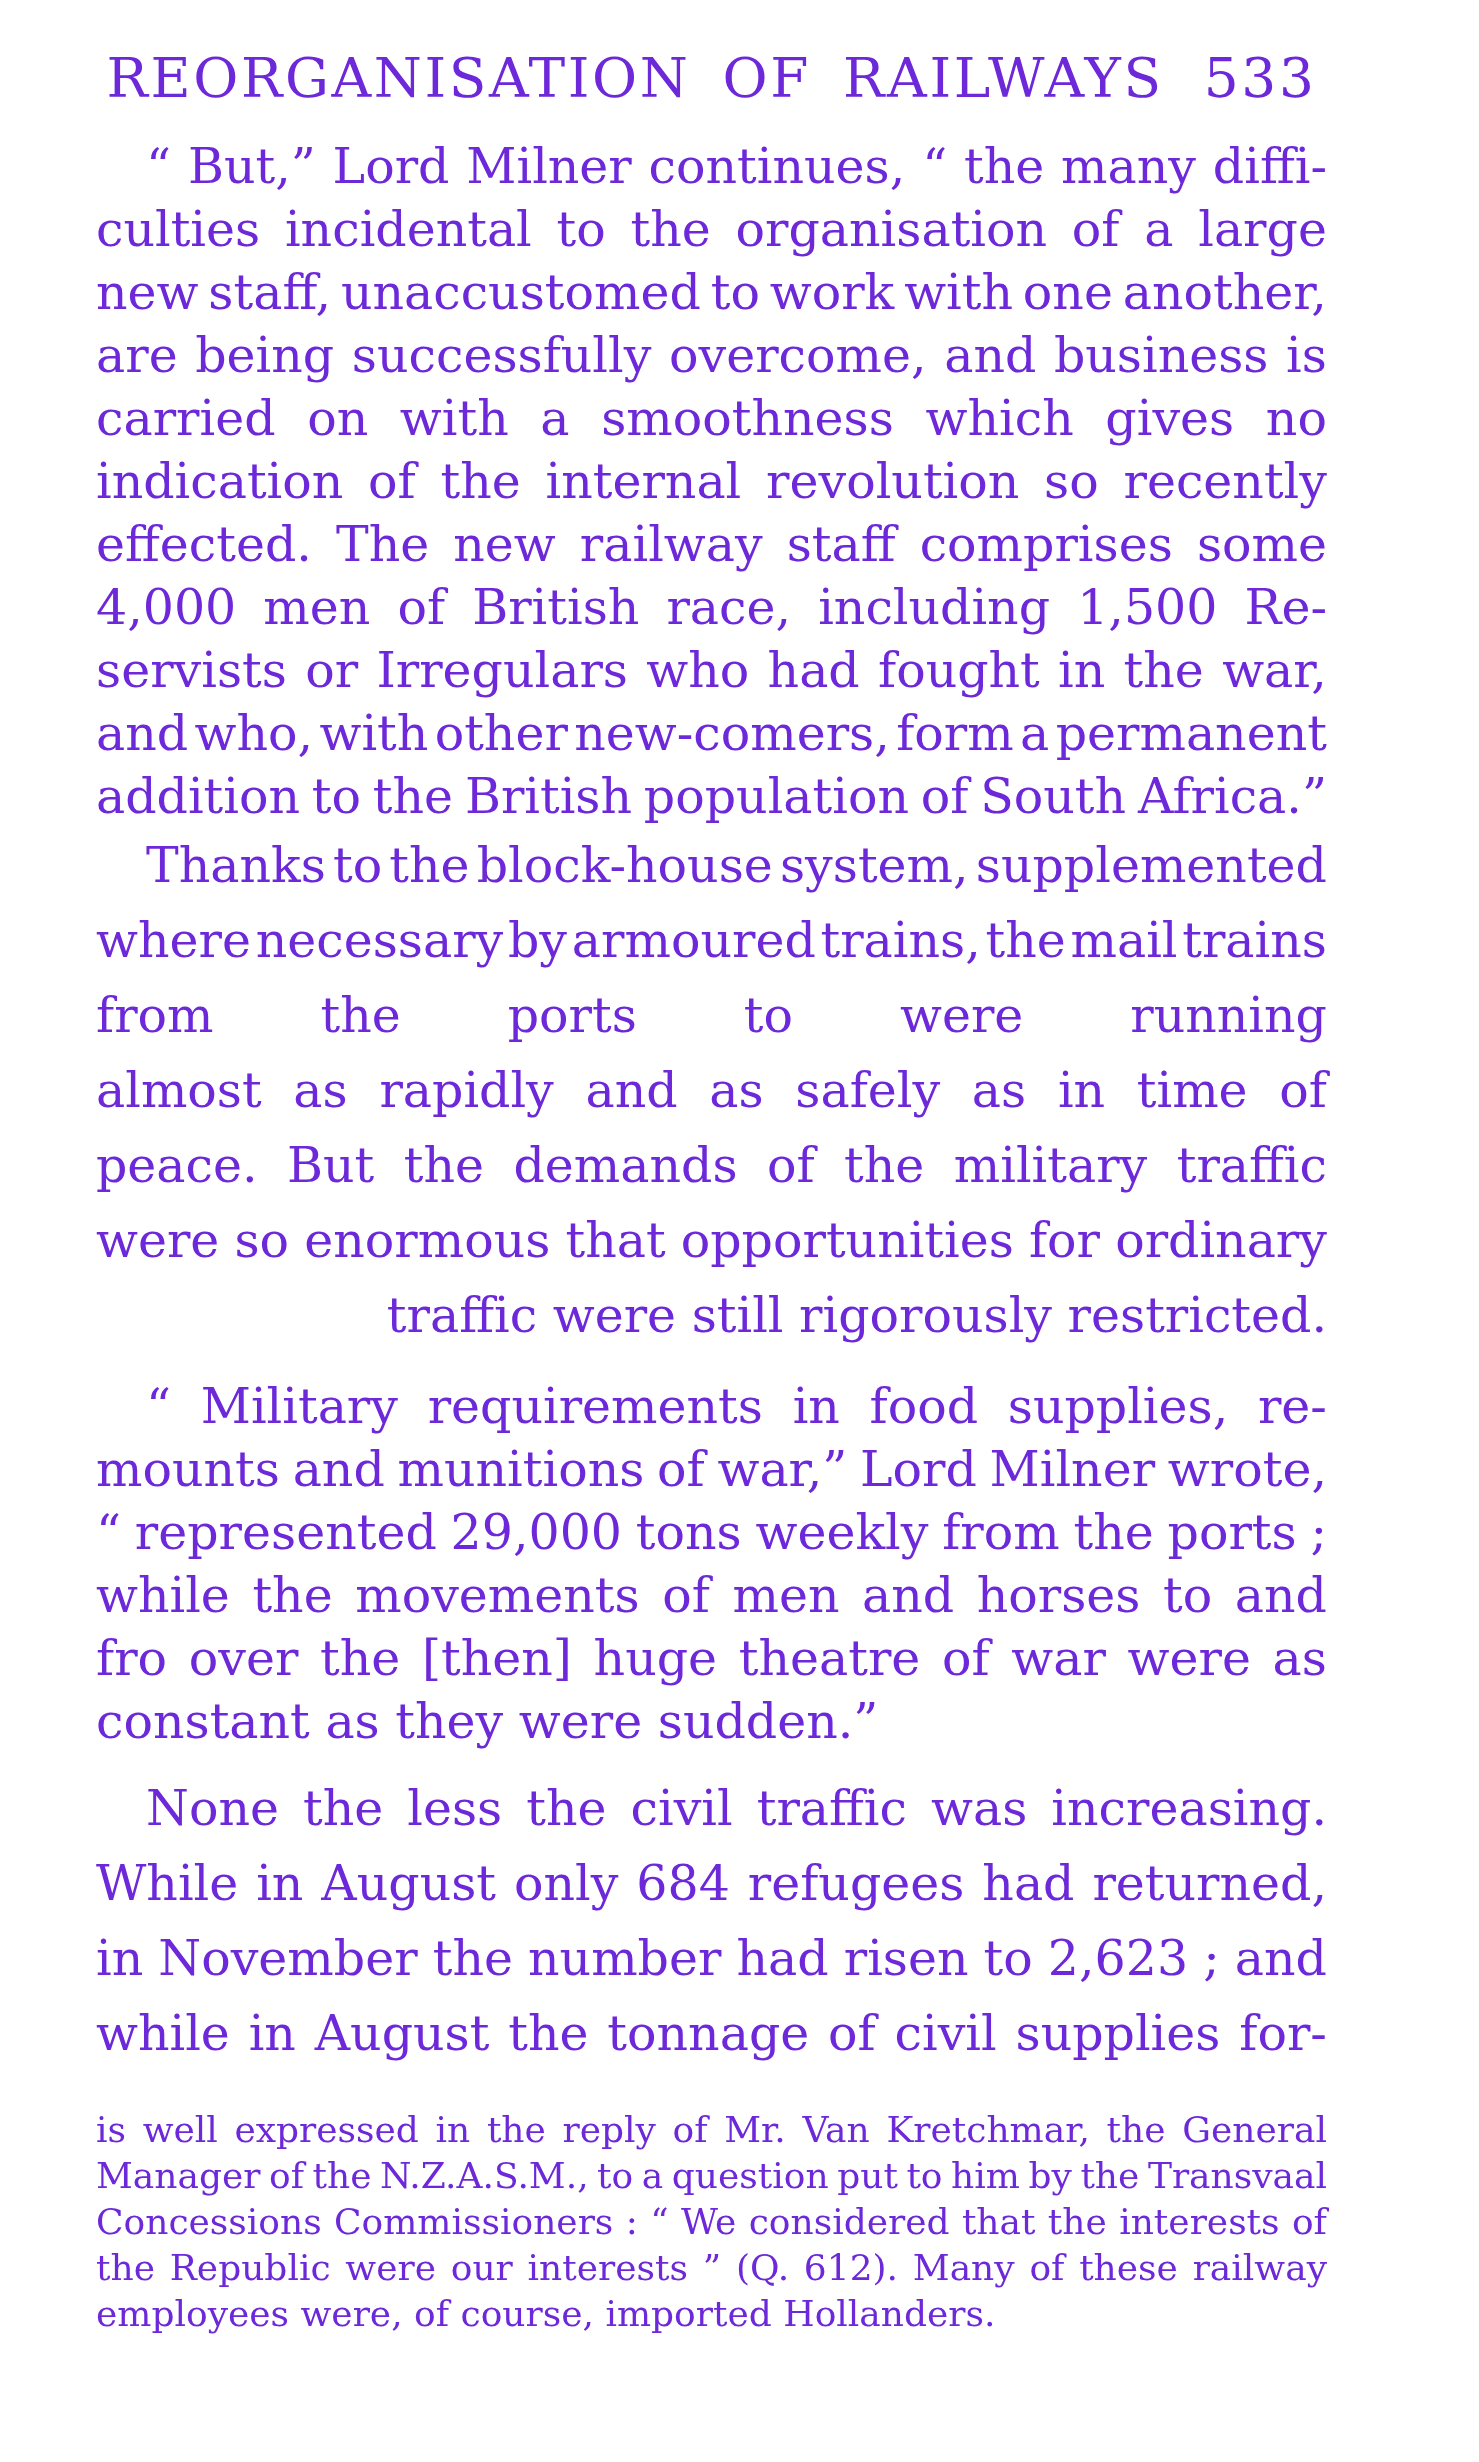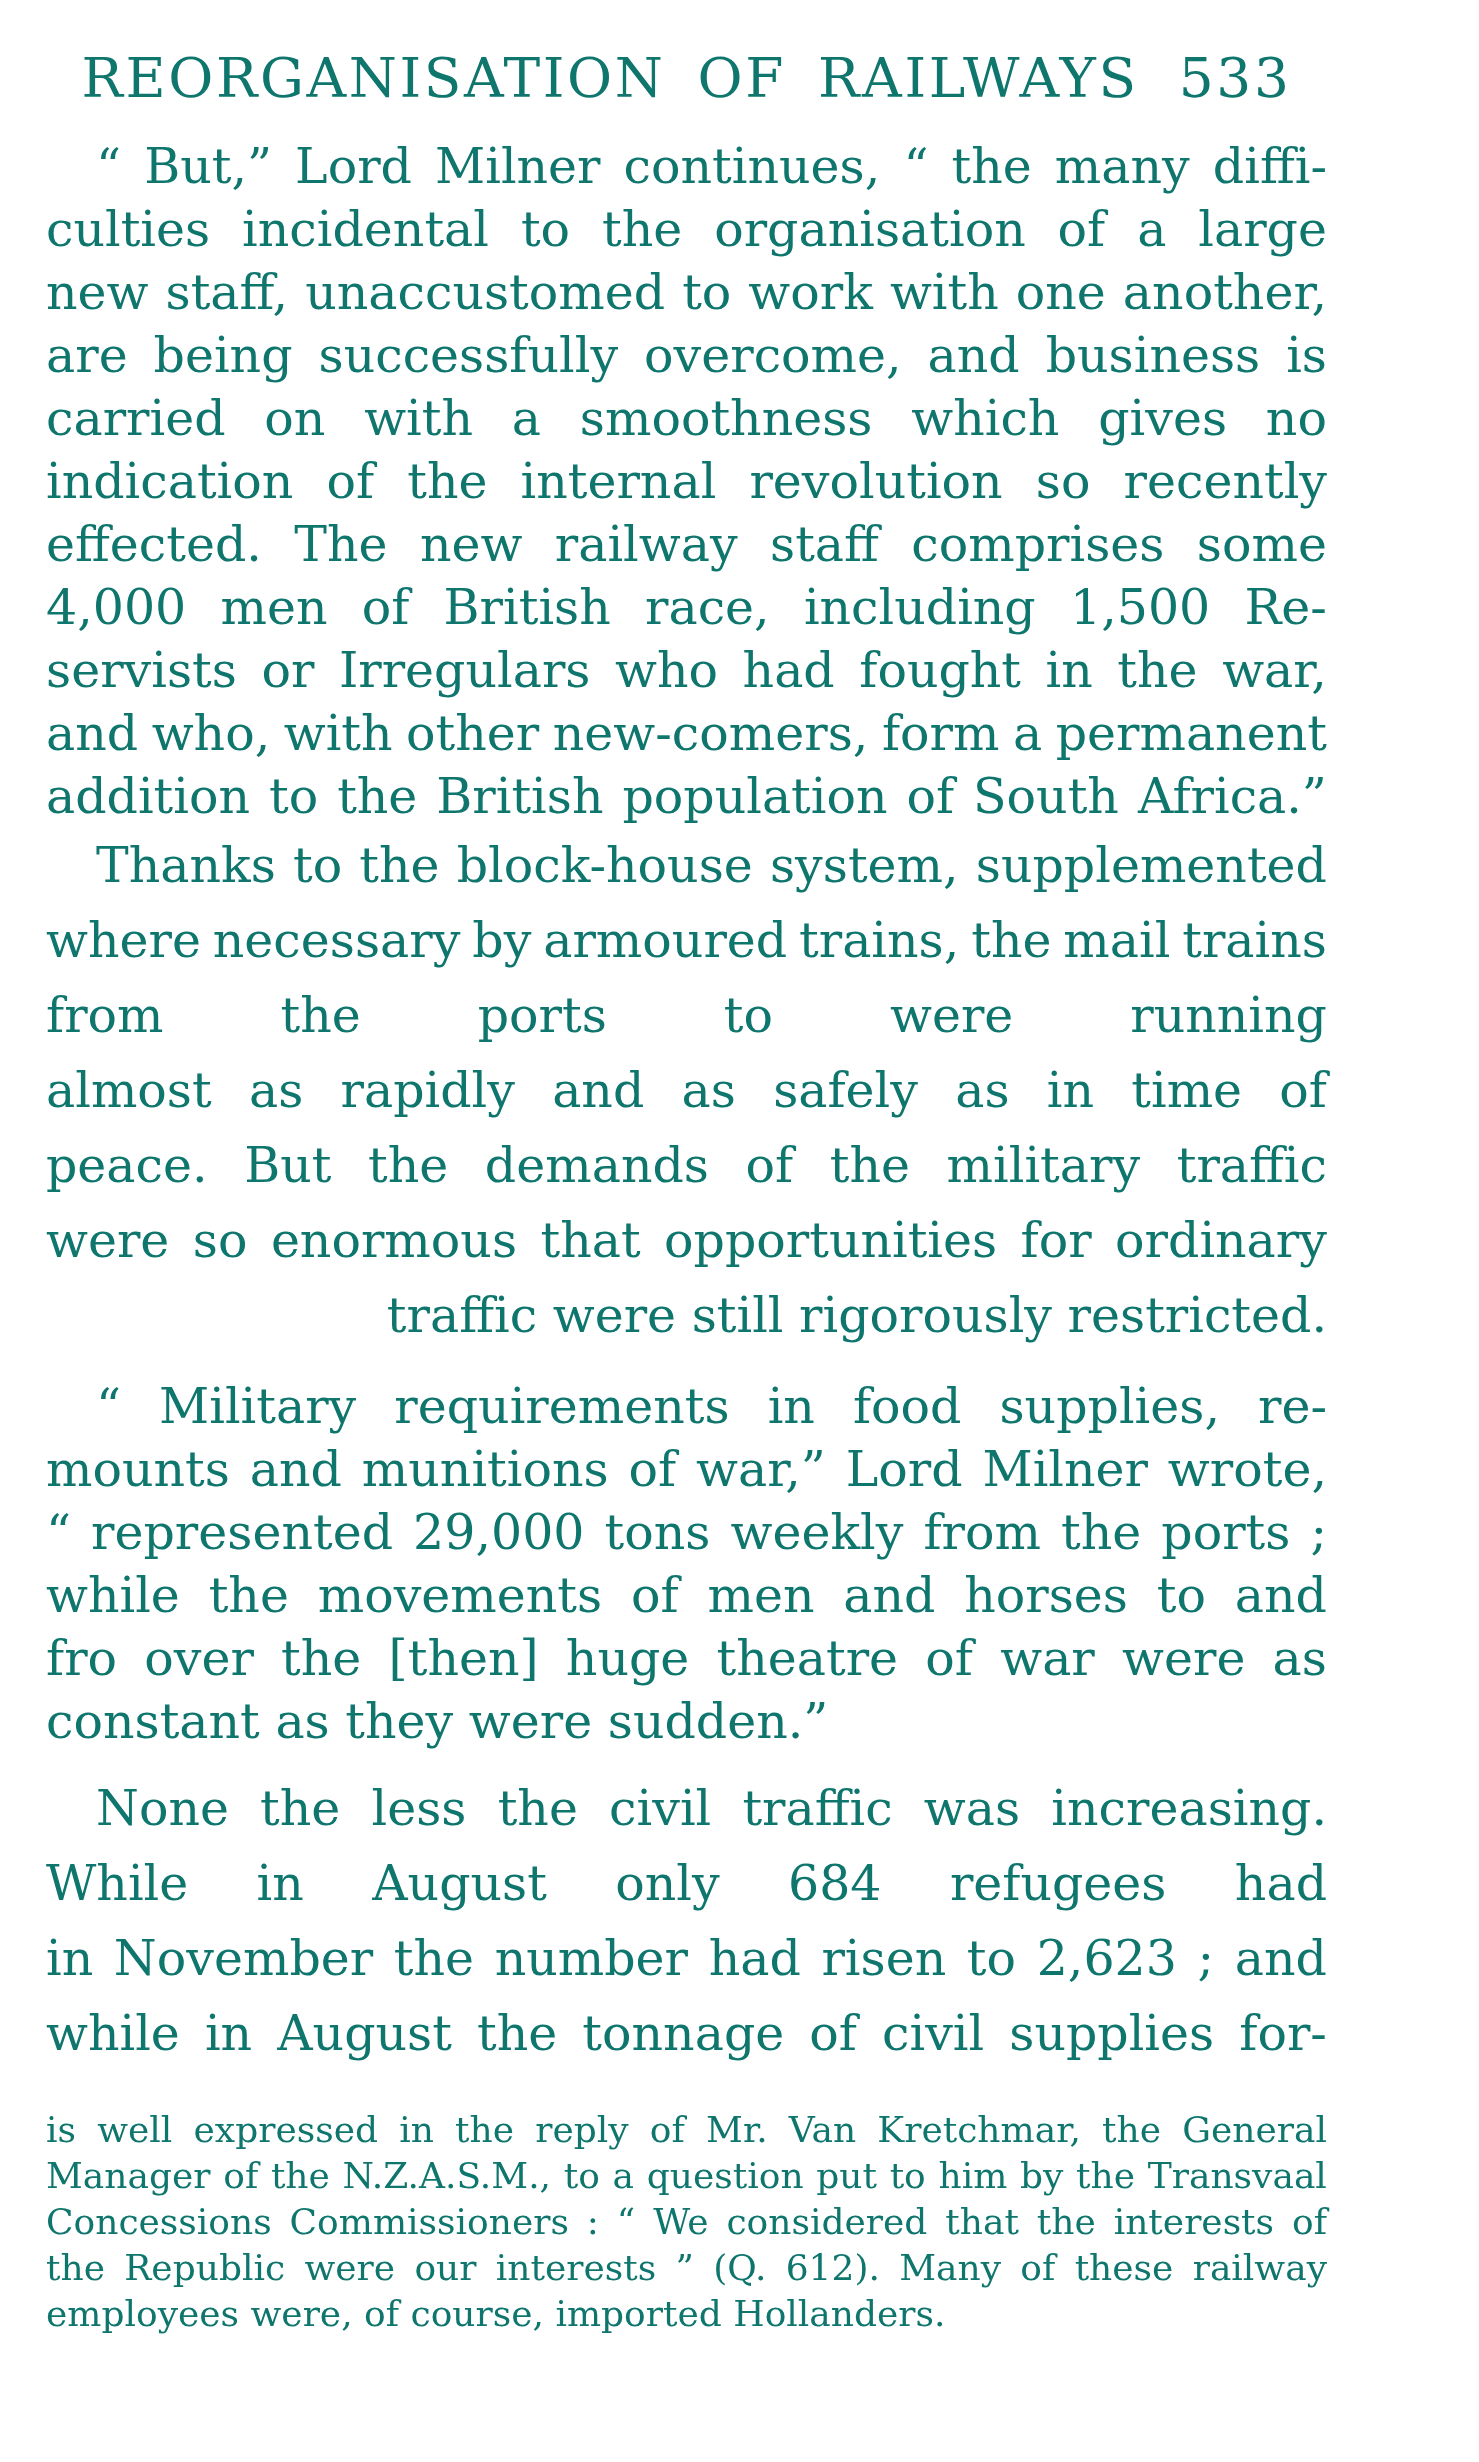--- a/index.html
+++ b/index.html
@@ -3,23 +3,23 @@
 <meta charset="utf-8">
 <style>
   html, body { margin: 0; padding: 0; background: #e8e8e8; }
   .page {
     position: relative;
     width: 1479px;
     height: 2462px;
     box-sizing: border-box;
     margin: 0 auto;
     background: #ffffff;
-    color: #0f766e;
+    color: #6d28d9;
     font-family: "DejaVu Serif", "Liberation Serif", serif;
-    padding: 44px 152px 0 46px;
+    padding: 44px 152px 0 96px;
     overflow: hidden;
   }
   .header {
     display: flex;
     justify-content: center;
     align-items: baseline;
     gap: 40px;
     font-size: 55px;
     line-height: 69px;
     letter-spacing: 2.6px;
@@ -303,20 +303,21 @@
           <span>increasing.</span>
         </div>
         <div class="line justify">
           <span>While</span>
           <span>in</span>
           <span>August</span>
           <span>only</span>
           <span>684</span>
           <span>refugees</span>
           <span>had</span>
+          <span>returned,</span>
         </div>
         <div class="line justify">
           <span>in</span>
           <span>November</span>
           <span>the</span>
           <span>number</span>
           <span>had</span>
           <span>risen</span>
           <span>to</span>
           <span>2,623</span>

